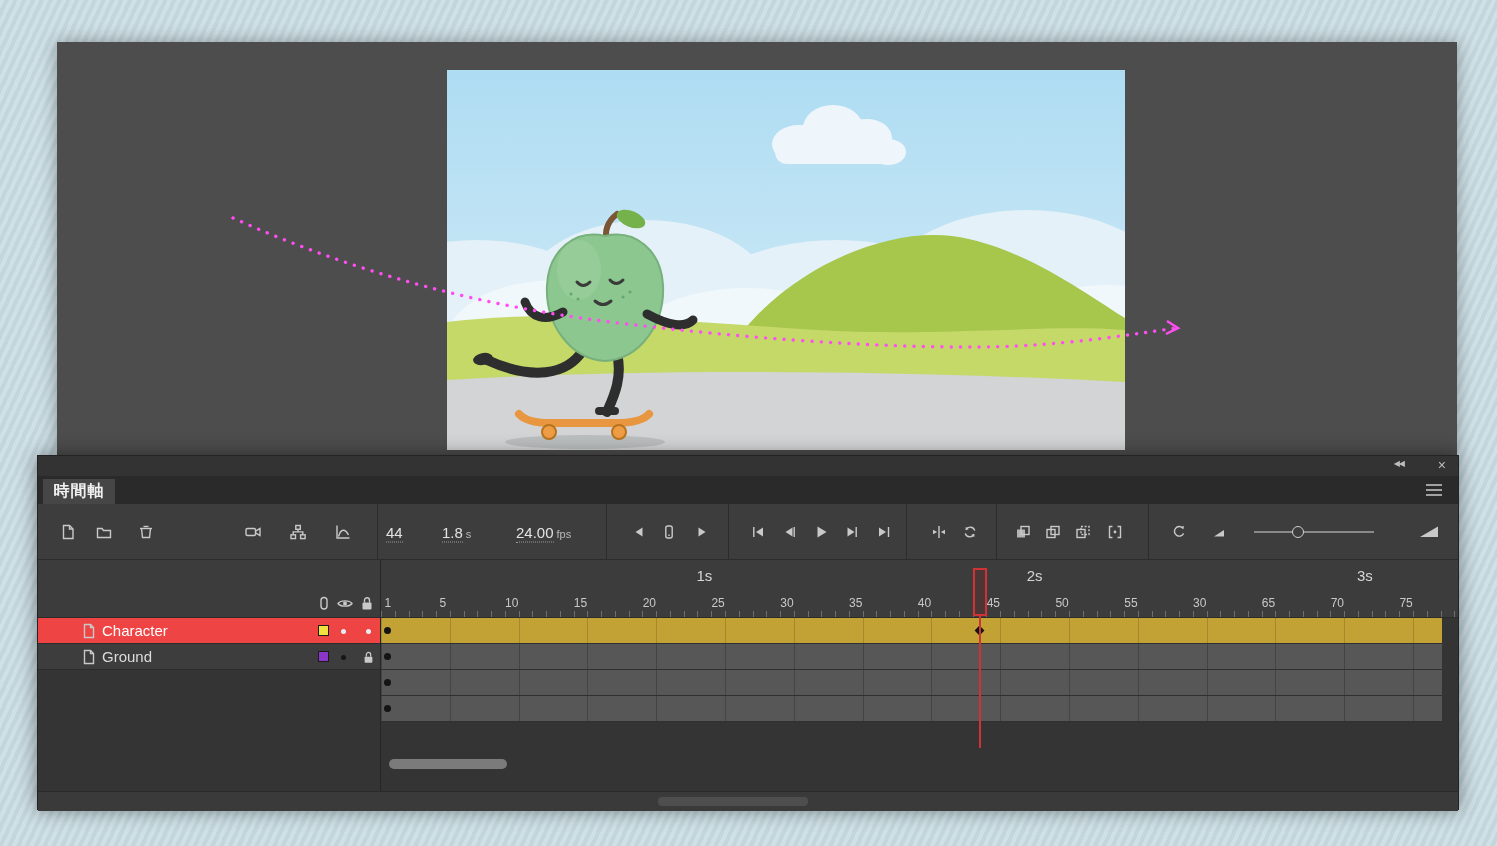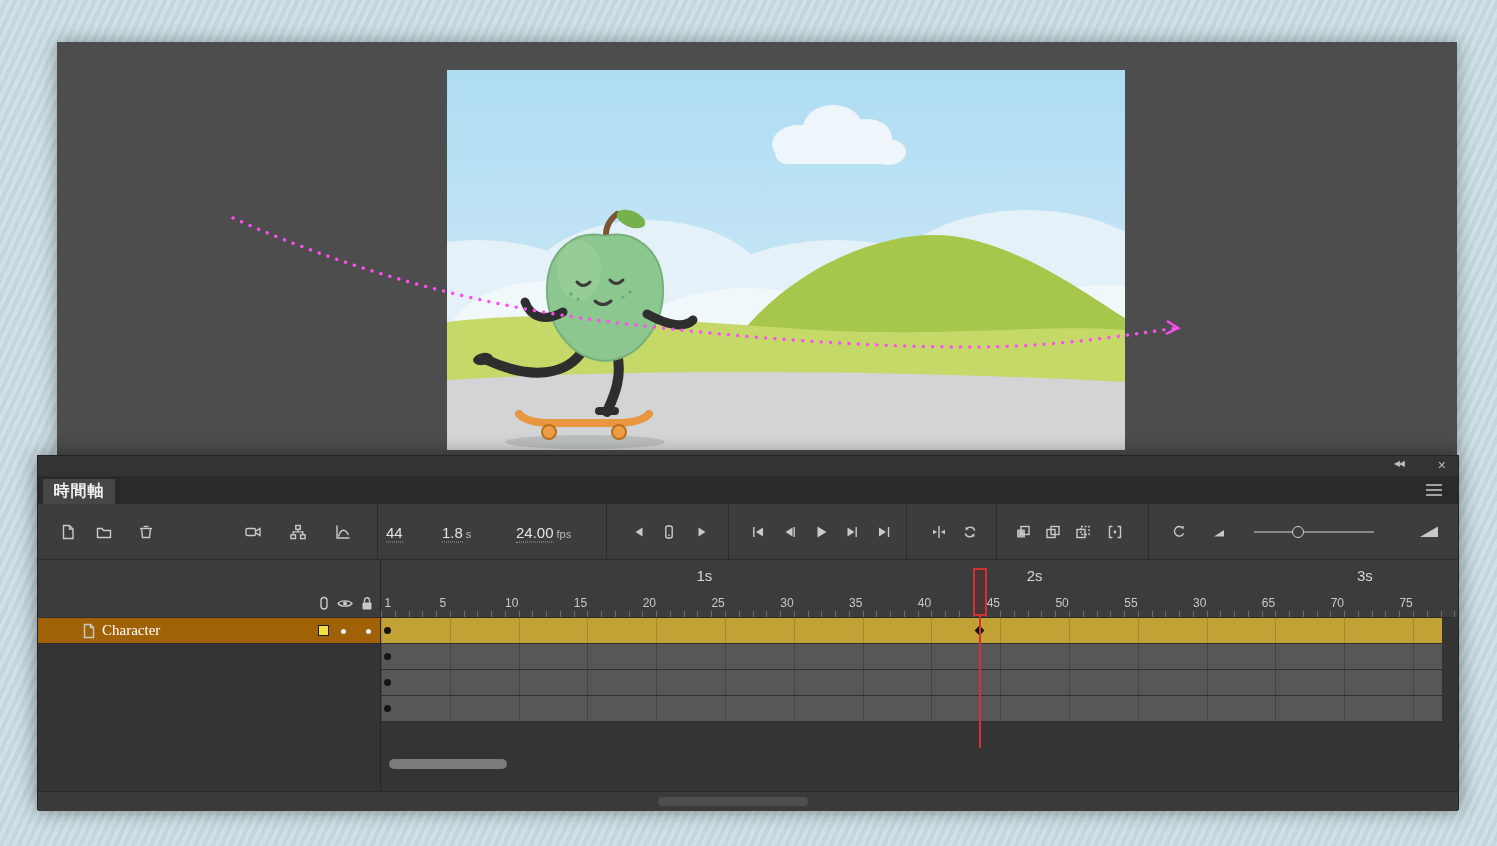--- a/index.html
+++ b/index.html
@@ -35,21 +35,21 @@
   .zoom-knob{position:absolute;left:38px;top:1px;width:12px;height:12px;border-radius:50%;border:1.5px solid #cfcfcf;background:#3d3d3d;box-sizing:border-box;}
   
   .icon-svg path,.icon-svg rect,.icon-svg circle,.icon-svg ellipse{stroke:#c9c9c9;fill:none;stroke-width:1.4px;}
   .icon-svg .f{fill:#c9c9c9;stroke:none;}
   
   .tlbody{display:flex;height:231px;}
   .layers-col{width:343px;border-right:1px solid #262626;box-sizing:border-box;background:#343434;position:relative;}
   .layers-header{height:58px;background:#3c3c3c;position:relative;border-bottom:1px solid #2c2c2c;box-sizing:border-box;}
   .hicon{position:absolute;top:36px;}
   .layer-row{height:26px;box-sizing:border-box;border-bottom:1px solid #2c2c2c;position:relative;background:#3d3d3d;color:#dcdcdc;font-size:15px;cursor:default;}
-  .layer-row.selected{background:#a16207;color:#fff;font-family:Liberation Serif, serif;}
+  .layer-row.selected{background:#ef4444;color:#fff;}
   .l-icon{position:absolute;left:44px;top:5px;}
   .l-name{position:absolute;left:64px;top:4px;white-space:nowrap;}
   .l-swatch{position:absolute;left:280px;top:7px;width:11px;height:11px;border:1px solid #1c1c1c;box-sizing:border-box;background:#888;}
   .ldot{position:absolute;top:11px;width:5px;height:5px;border-radius:50%;background:#161616;}
   .layer-row.selected .ldot{background:#e6edf5;}
   .l-vis{left:303px;}
   .l-lock{position:absolute;left:324px;top:0;width:14px;height:26px;}
   .l-lock .ldot{left:4px;}
   .lock-glyph{position:absolute;left:1px;top:6px;display:none;}
   .frames-col{flex:1;position:relative;background:#343434;overflow:hidden;}
@@ -343,20 +343,35 @@
               <path d="M2.5 1.5h6l3 3v10h-9z"></path>
               <path d="M8.5 1.5v3h3"></path>
             </svg></span>
         <span class="l-name">Character</span>
         <span class="l-swatch" style="background: rgb(240, 225, 60);"></span>
         <span class="ldot l-vis"></span>
         <span class="l-lock">
             <span class="ldot" style="display: block;"></span>
           </span>
       </div>
+      <div class="layer-row">
+        <span class="l-icon"><svg class="icon-svg" width="14" height="16" viewBox="0 0 14 16">
+              <path d="M2.5 1.5h6l3 3v10h-9z"></path>
+              <path d="M8.5 1.5v3h3"></path>
+            </svg></span>
+        <span class="l-name">Ground</span>
+        <span class="l-swatch" style="background: rgb(139, 54, 201);"></span>
+        <span class="ldot l-vis"></span>
+        <span class="l-lock">
+            <span class="lock-glyph" style="display: block;"><svg class="icon-svg" width="11" height="13" viewBox="0 0 12 15">
+                <rect class="f" x="1.5" y="6.5" width="9" height="7" rx="1"></rect>
+                <path d="M3.5 6.5V4.2a2.5 2.5 0 0 1 5 0v2.3"></path>
+              </svg></span>
+          </span>
+      </div>
     </div>
 
     <div class="frames-col">
       <div class="ruler">
         <div class="sec-row">
             <span class="sec-label" style="left: 323.36px;">1s</span>
             <span class="sec-label" style="left: 653.6px;">2s</span>
             <span class="sec-label" style="left: 983.84px;">3s</span>
           </div>
         <div class="num-row">

